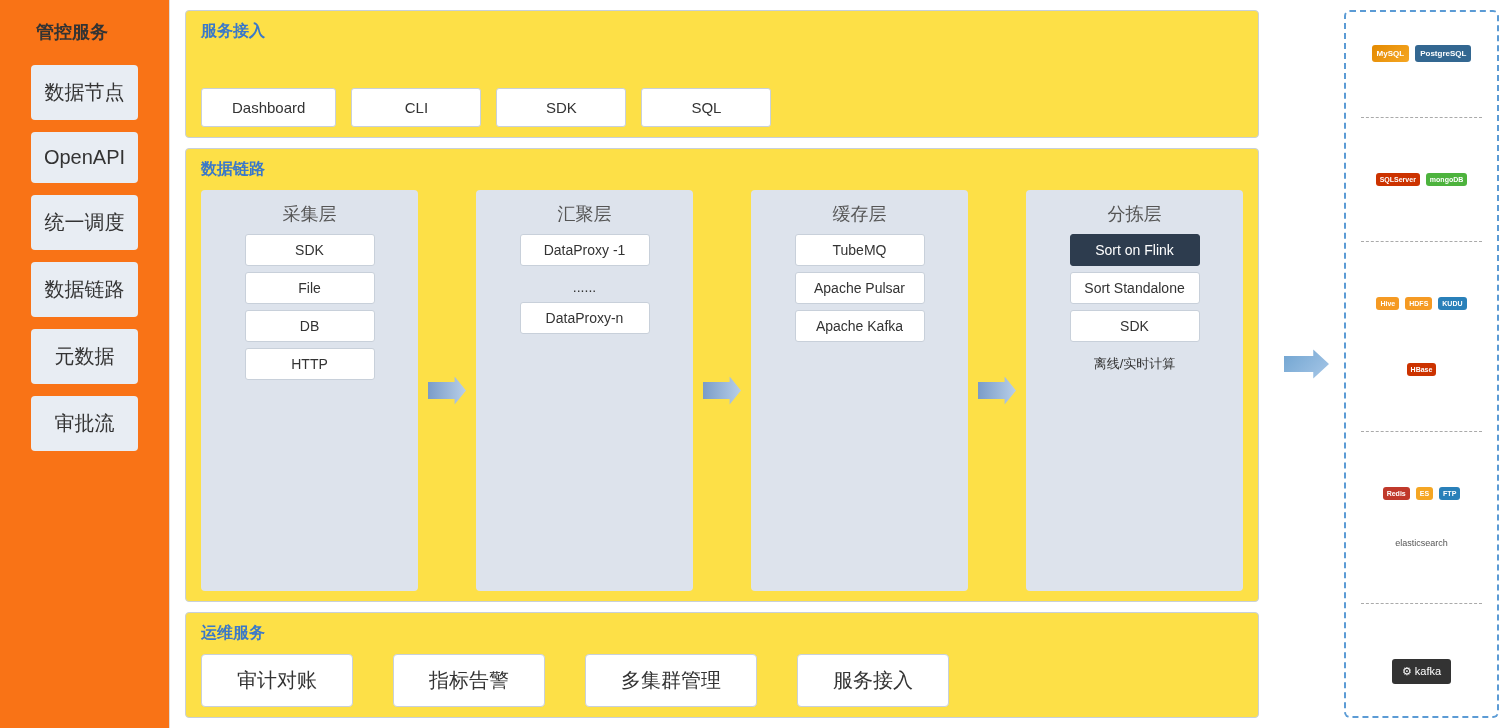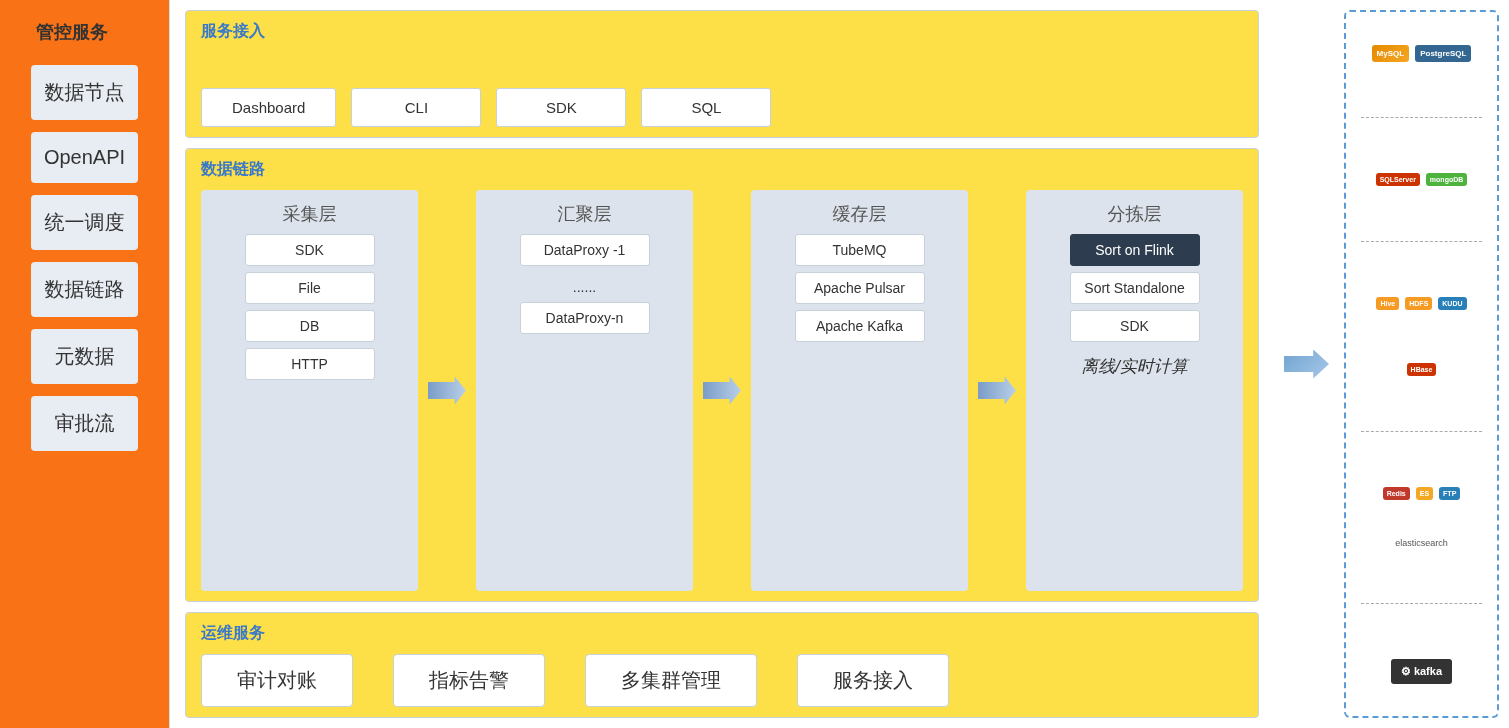--- a/index.html
+++ b/index.html
@@ -234,21 +234,21 @@
       color: white; font-size: 7px; font-weight: bold;
       padding: 3px 4px; border-radius: 3px;
     }
     .logo-img-es {
       background: #f5a623;
       color: white; font-size: 7px; font-weight: bold;
       padding: 3px 4px; border-radius: 3px;
     }
     .logo-img-kafka {
       background: #333;
-      color: white; font-size: 7px; font-weight: bold;
+      color: white; font-size: 7px; font-weight: normal;
       padding: 3px 4px; border-radius: 3px;
     }
 
     .logo-label {
       font-size: 9px; color: #555; text-align: center; margin-top: 2px;
     }
 
     
     .arrow-3d-shape {
       display: inline-block;
@@ -327,21 +327,21 @@
 
       <div class="arrow">
         <div class="arrow-3d-shape"></div>
       </div>
 
       <div class="chain-layer">
         <div class="chain-layer-title">分拣层</div>
         <div class="chain-item highlighted">Sort on Flink</div>
         <div class="chain-item">Sort Standalone</div>
         <div class="chain-item">SDK</div>
-        <div class="chain-item-label" style="font-size:17px;font-style:italic;">离线/实时计算</div>
+        <div class="chain-item-label" style="font-size:13px;">离线/实时计算</div>
       </div>
 
     </div>
   </div>
 
   <div class="section">
     <div class="section-title">运维服务</div>
     <div class="ops-row">
       <div class="ops-box">审计对账</div>
       <div class="ops-box">指标告警</div>

